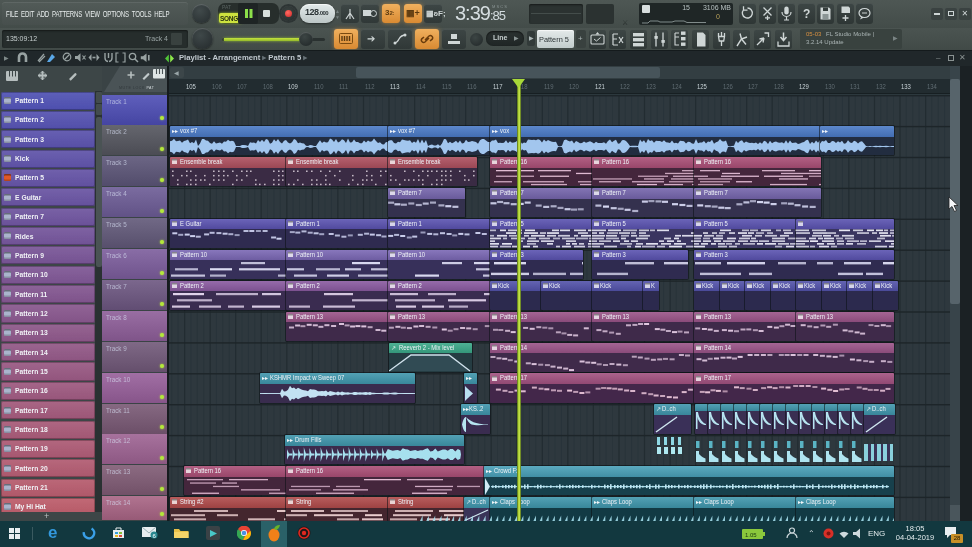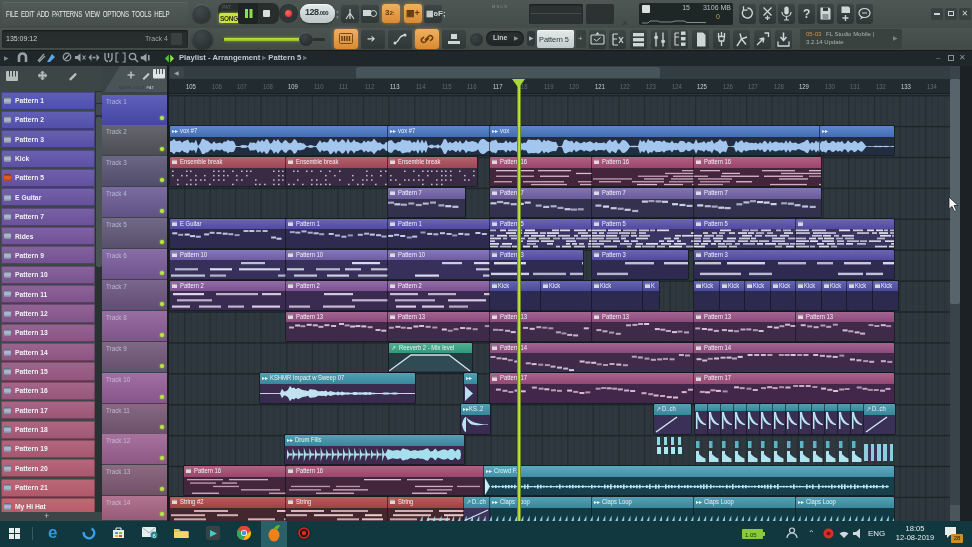--- a/index.html
+++ b/index.html
@@ -35,20 +35,21 @@
         <rect x="0" y="1" width="8" height="6" fill="#cfd6d6"></rect>
         <circle cx="10.5" cy="4.5" r="3" fill="none" stroke="#cfd6d6"></circle>
       </svg>
     </div>
     <div style="left:382px;top:4px;width:18px;height:19px;background:linear-gradient(#f0b05e,#d98a32);border-radius:3px;box-shadow:0 0 4px rgba(240,160,60,.55);"></div>
     <div style="left:385px;top:8px;width:15px;height:10px;font-size:8px;font-weight:bold;color:#5c3a10;">3<span style="font-size:6px">2</span><span style="font-size:5px">:</span></div>
     <div style="left:404px;top:4px;width:18px;height:19px;background:linear-gradient(#f0b05e,#d98a32);border-radius:3px;box-shadow:0 0 4px rgba(240,160,60,.55);"></div>
     <div style="left:406px;top:8px;width:16px;height:11px;font-size:9px;font-weight:bold;color:#5c3a10;">▦+</div>
     <div style="left:424px;top:4px;width:18px;height:19px;background:linear-gradient(#3d4645,#303837);border-radius:3px;box-shadow:inset 0 1px 0 rgba(255,255,255,.07);"></div>
     <div style="left:426px;top:9px;width:16px;height:10px;font-size:8px;font-weight:bold;color:#cfd6d6;">▦ʚF;</div>
+    <div style="left:455px;top:2px;width:92px;height:26px;font-size:20px;color:#d5dde0;letter-spacing:-1px;">3:39<span style="font-size:13px">:85</span></div>
     <div style="left:492px;top:4px;width:24px;height:5px;font-size:4px;color:#8a9494;">M&nbsp;S&nbsp;C&nbsp;S</div>
     <div style="left:529px;top:4px;width:54px;height:20px;background:#2b3231;border-radius:2px;box-shadow:inset 0 1px 2px rgba(0,0,0,.5);"></div>
     <div style="left:531px;top:13px;width:50px;height:1px;background:#444d4b;"></div>
     <div style="left:586px;top:4px;width:28px;height:20px;background:#2b3231;border-radius:2px;"></div>
     <div style="left:622px;top:19px;width:10px;height:8px;font-size:7px;color:#272e2d;">⚔</div>
     <div style="left:639px;top:3px;width:94px;height:22px;background:#1f2626;border-radius:2px;"></div>
     <div style="left:642px;top:5px;width:8px;height:8px;background:#d8dede;border-radius:1px;"></div>
     <div style="left:668px;top:4px;width:22px;height:9px;font-size:7px;color:#b8c2c2;text-align:right;">15</div>
     <div style="left:697px;top:4px;width:34px;height:9px;font-size:7px;color:#b8c2c2;text-align:right;">3106 MB</div>
     <div style="left:706px;top:13px;width:14px;height:9px;font-size:7px;color:#b8a25a;text-align:right;">0</div>
@@ -2567,19 +2568,19 @@
         <path d="M6 10 L1.5 5.5 A6.4 6.4 0 0 1 10.5 5.5 Z" fill="#cfdade"></path>
       </svg>
     </div>
     <div style="left:853px;top:528px;width:11px;height:11px;">
       <svg width="11" height="11">
         <path d="M0 4 h3 l4 -3.5 v10 L3 7 H0 Z" fill="#cfdade"></path>
       </svg>
     </div>
     <div style="left:868px;top:529px;width:22px;height:9px;font-size:8px;color:#e4ecee;">ENG</div>
     <div style="left:897px;top:524px;width:36px;height:9px;font-size:7.5px;color:#e4ecee;text-align:center;">18:05</div>
-    <div style="left:893px;top:533px;width:44px;height:9px;font-size:7.5px;color:#e4ecee;text-align:center;">12-08-2019</div>
+    <div style="left:893px;top:533px;width:44px;height:9px;font-size:7.5px;color:#e4ecee;text-align:center;">04-04-2019</div>
     <div style="left:944px;top:526px;width:13px;height:12px;">
       <svg width="13" height="12">
         <path d="M1 1 h11 v8 h-6 l-3 3 v-3 h-2 z" fill="#e8eef0"></path>
       </svg>
     </div>
     <div style="left:951px;top:534px;width:12px;height:9px;background:#c89028;border-radius:1px;font-size:6px;color:#201800;text-align:center;line-height:9px;">28</div>
   </div>
 </body></html>

